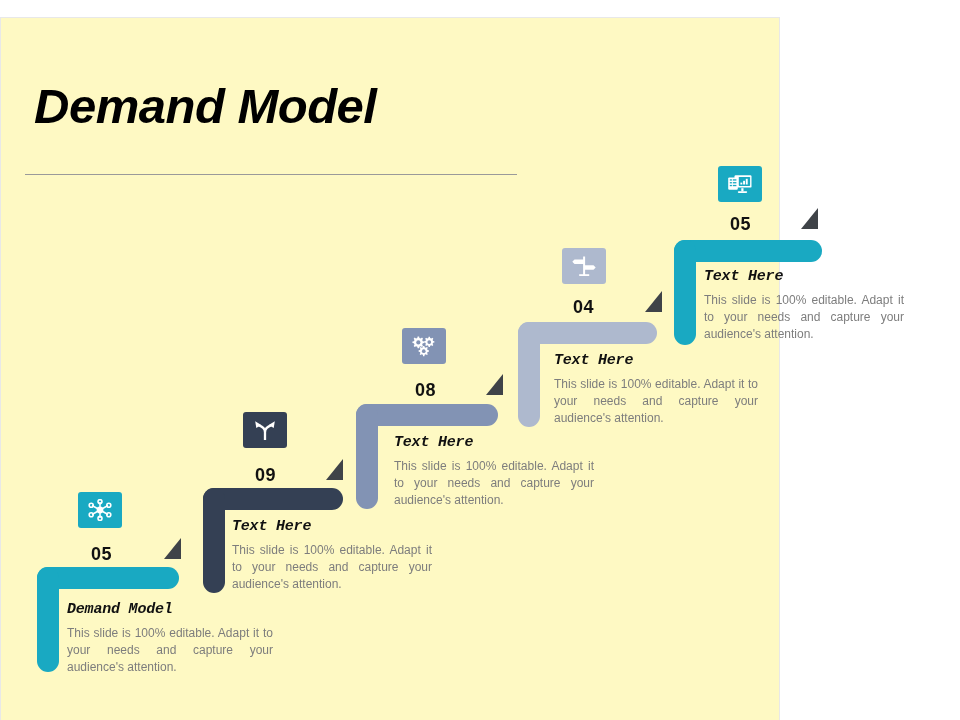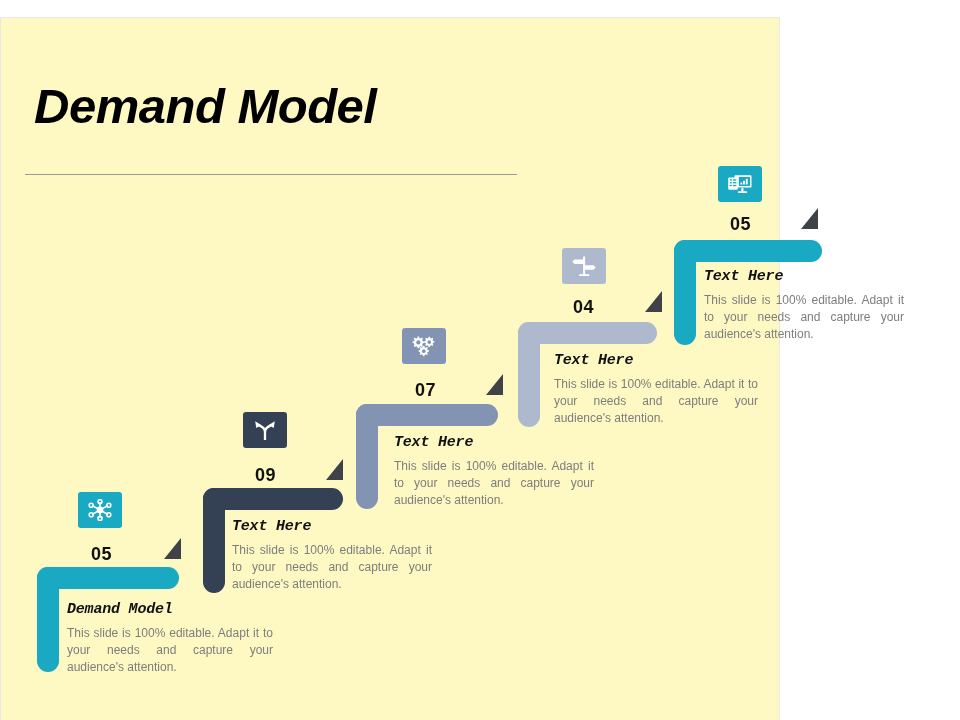--- a/index.html
+++ b/index.html
@@ -189,21 +189,21 @@
         <g fill="#ffffff">
           <path d="M7.6 1.4 l1.5 0 .3 1.5 1.3 .55 1.3-.85 1.05 1.05-.85 1.3 .55 1.3 1.5 .3 0 1.5-1.5 .3-.55 1.3 .85 1.3-1.05 1.05-1.3-.85-1.3 .55-.3 1.5-1.5 0-.3-1.5-1.3-.55-1.3 .85-1.05-1.05 .85-1.3-.55-1.3-1.5-.3 0-1.5 1.5-.3 .55-1.3-.85-1.3 1.05-1.05 1.3 .85 1.3-.55z"></path>
           <circle cx="8.35" cy="7.4" r="2.1" fill="#8293b4"></circle>
           <path d="M18.6 1.8 l1.3 0 .26 1.3 1.13 .47 1.13-.73 .91 .91-.73 1.13 .47 1.13 1.3 .26 0 1.3-1.3 .26-.47 1.13 .73 1.13-.91 .91-1.13-.73-1.13 .47-.26 1.3-1.3 0-.26-1.3-1.13-.47-1.13 .73-.91-.91 .73-1.13-.47-1.13-1.3-.26 0-1.3 1.3-.26 .47-1.13-.73-1.13 .91-.91 1.13 .73 1.13-.47z"></path>
           <circle cx="19.25" cy="7.05" r="1.85" fill="#8293b4"></circle>
           <path d="M13.1 10.9 l1.3 0 .26 1.3 1.13 .47 1.13-.73 .91 .91-.73 1.13 .47 1.13 1.3 .26 0 1.3-1.3 .26-.47 1.13 .73 1.13-.91 .91-1.13-.73-1.13 .47-.26 1.3-1.3 0-.26-1.3-1.13-.47-1.13 .73-.91-.91 .73-1.13-.47-1.13-1.3-.26 0-1.3 1.3-.26 .47-1.13-.73-1.13 .91-.91 1.13 .73 1.13-.47z"></path>
           <circle cx="13.75" cy="16.15" r="1.85" fill="#8293b4"></circle>
         </g>
       </svg>
     </div>
-    <div class="step-number" style="left:414px; top:362px;">07</div>
+    <div class="step-number" style="left:414px; top:362px;">08</div>
     <div class="tri" style="left:485px; top:356px;"></div>
     <div class="bracket" style="left:355px; top:386px; width:142px; height:105px;">
       <div class="arm-h" style="width:142px; background:#8293b4;"></div>
       <div class="arm-v" style="height:105px; background:#8293b4;"></div>
     </div>
     <div class="step-text" style="left:393px; top:416px; width:200px;">
       <p class="step-heading">Text Here</p>
       <p class="step-body">This slide is 100% editable. Adapt it to your needs and capture your audience's attention.</p>
     </div>
   </div>

